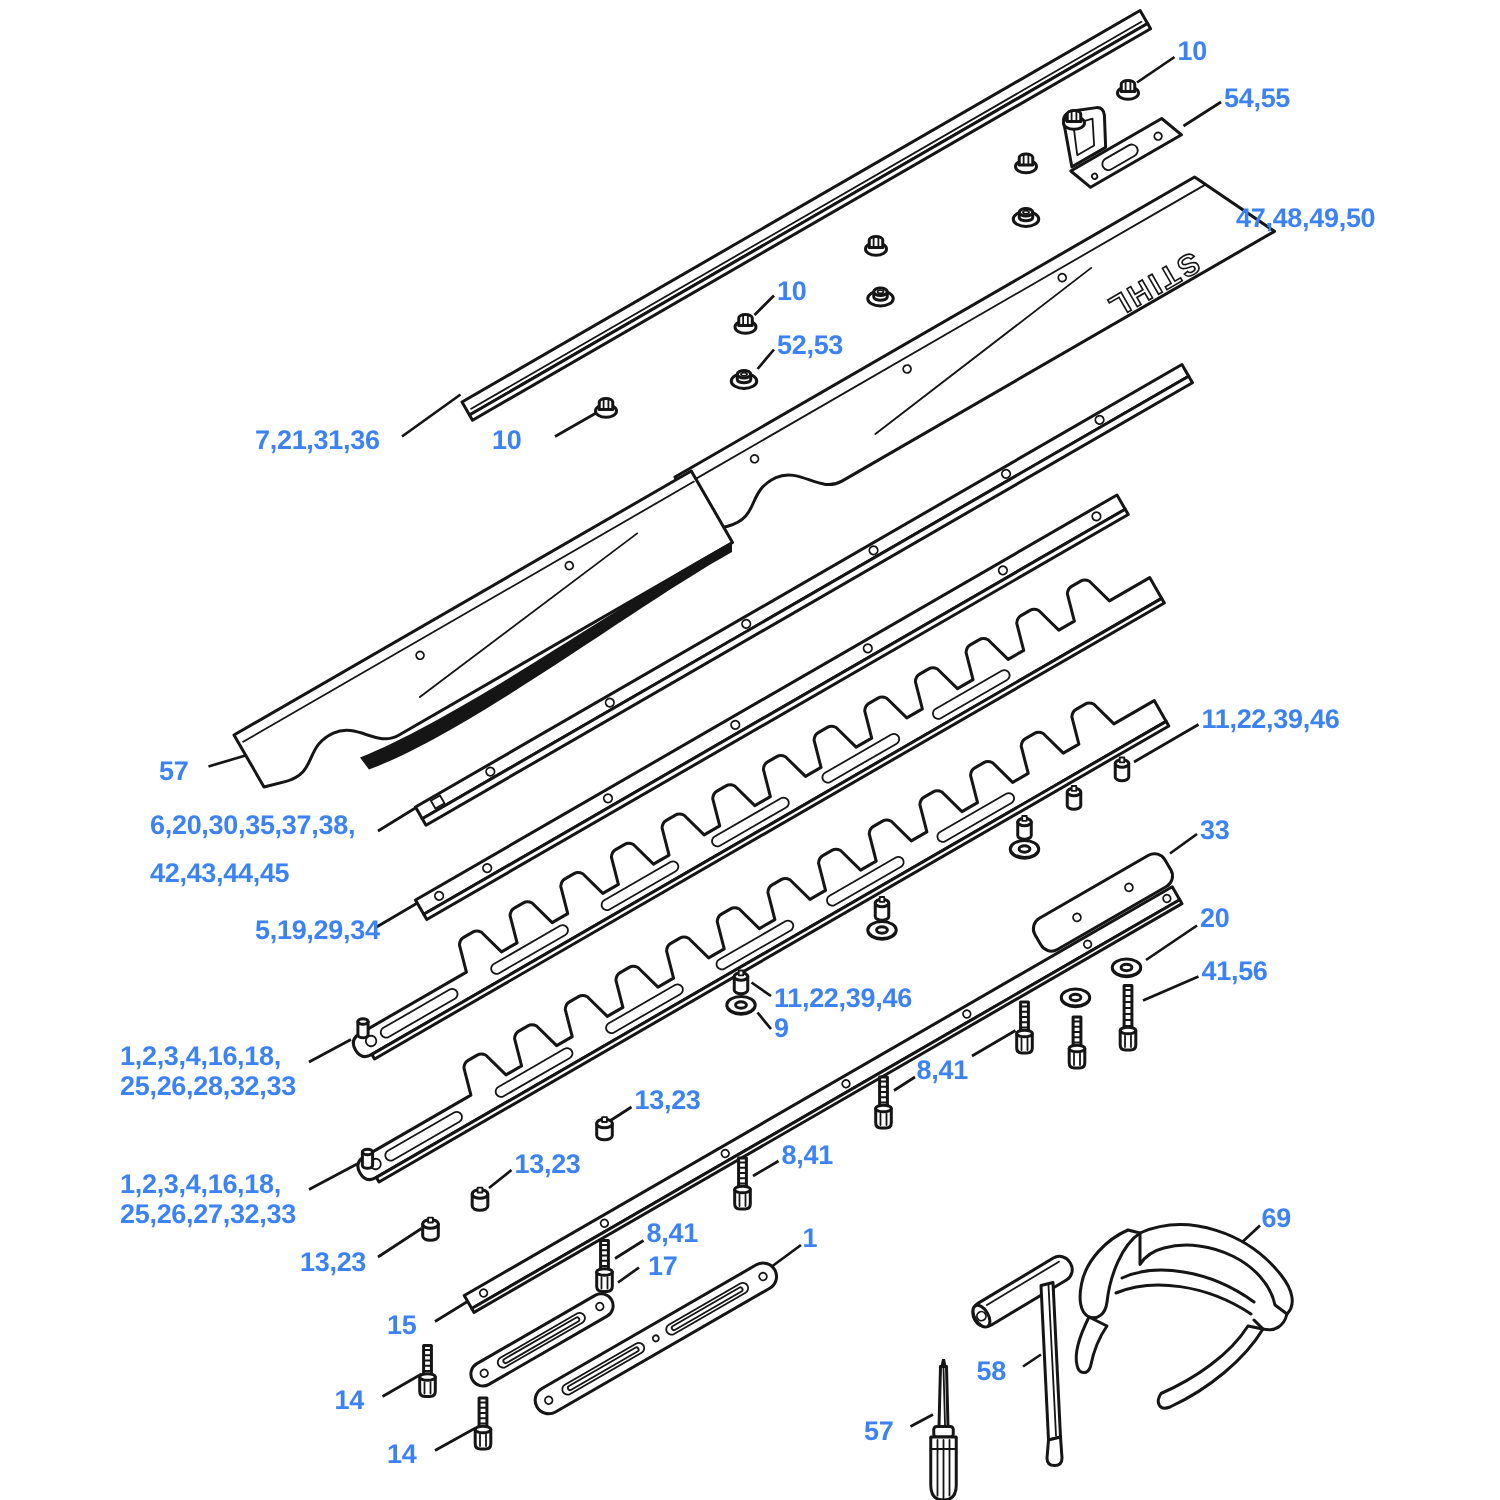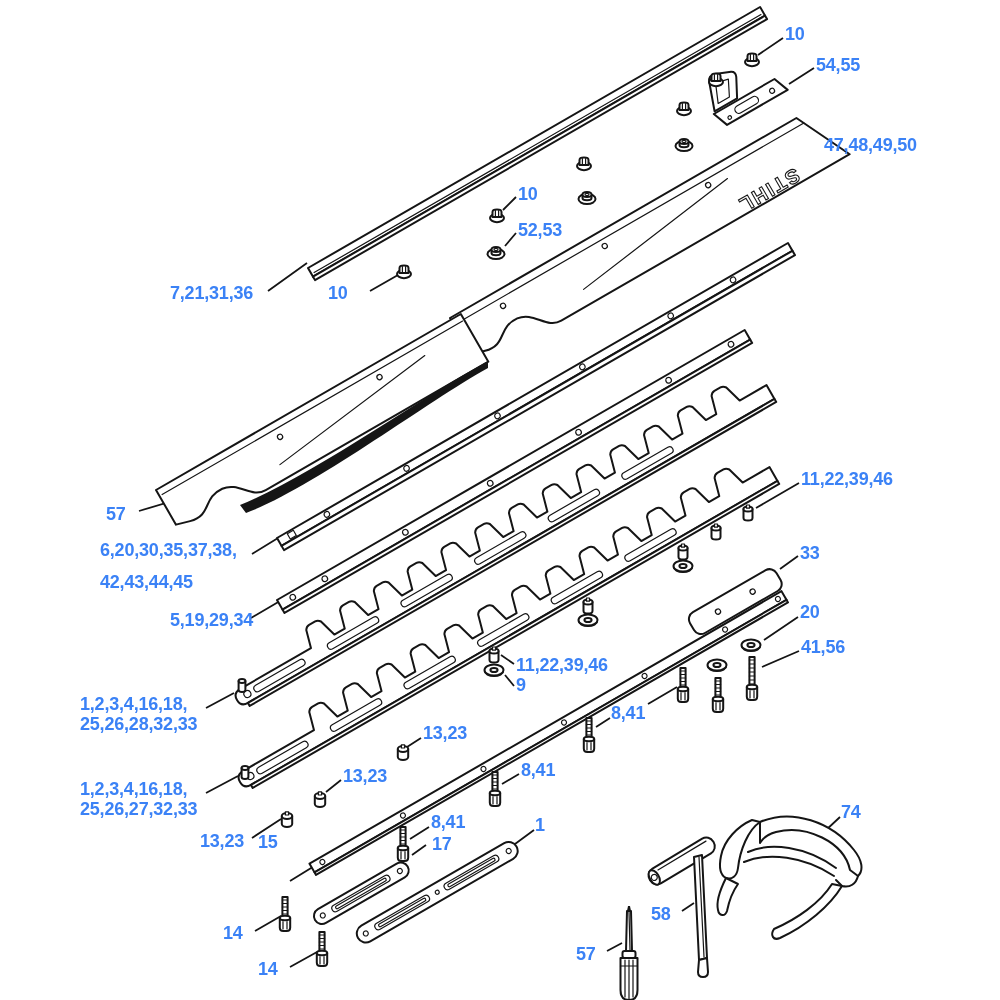--- a/index.html
+++ b/index.html
@@ -306,20 +306,20 @@
 <div class="lbl" style="left:516px;top:655px">11,22,39,46</div>
 <div class="lbl" style="left:516px;top:675px">9</div>
 <div class="lbl" style="left:611px;top:703px">8,41</div>
 <div class="lbl" style="left:423px;top:723px">13,23</div>
 <div class="lbl" style="left:343px;top:766px">13,23</div>
 <div class="lbl" style="left:521px;top:760px">8,41</div>
 <div class="lbl ra" style="left:200px;top:831px;width:50px">13,23</div>
 <div class="lbl" style="left:431px;top:812px">8,41</div>
 <div class="lbl" style="left:432px;top:834px">17</div>
 <div class="lbl" style="left:535px;top:815px">1</div>
-<div class="lbl ra" style="left:258px;top:832px;width:30px">15</div>
+<div class="lbl ra" style="left:258px;top:873px;width:30px">15</div>
 <div class="lbl ra" style="left:223px;top:923px;width:30px">14</div>
 <div class="lbl ra" style="left:258px;top:959px;width:30px">14</div>
 <div class="lbl ra" style="left:576px;top:944px;width:30px">57</div>
 <div class="lbl ra" style="left:651px;top:904px;width:30px">58</div>
-<div class="lbl" style="left:841px;top:802px">74</div>
+<div class="lbl" style="left:841px;top:802px">69</div>
 
 </div>
 
 </body></html>

